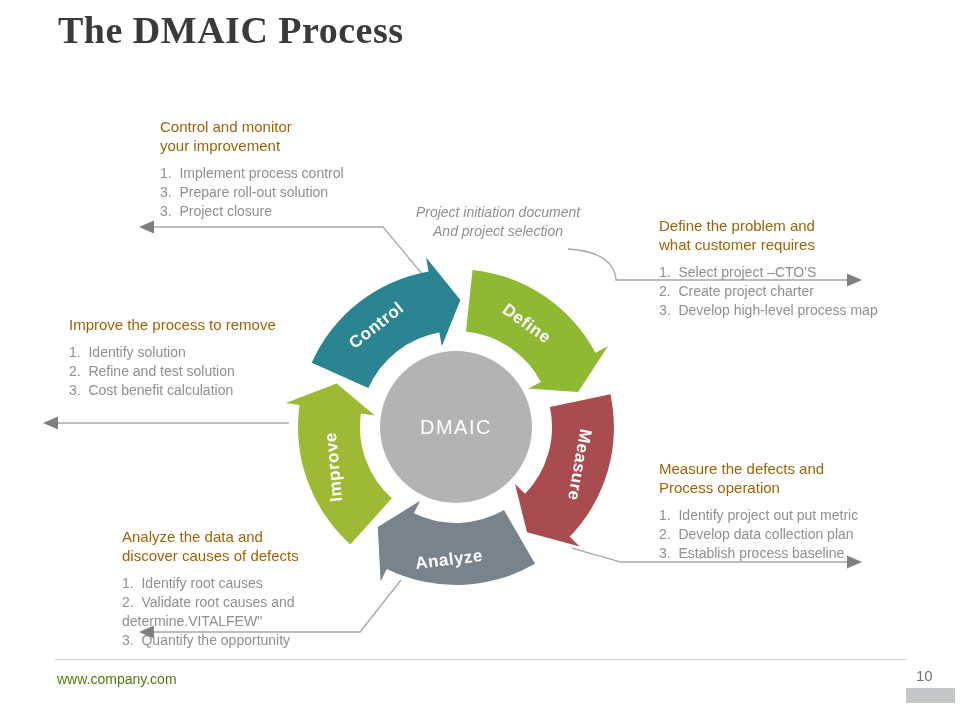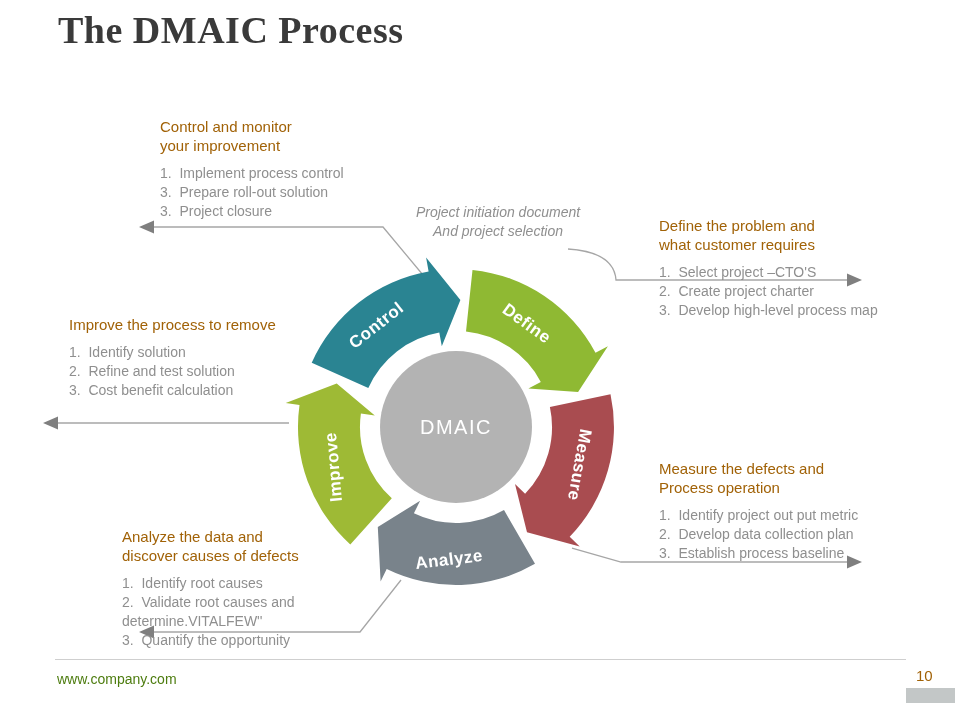--- a/index.html
+++ b/index.html
@@ -19,21 +19,21 @@
   .anno-li{font-size:14px;color:#8f8f8f;line-height:19px;white-space:pre-wrap;}
   #anno-control{left:160px;top:117px;width:245px;}
   #anno-define{left:659px;top:184px;width:265px;margin-top:32px;}
   #anno-improve{left:69px;top:315px;width:245px;}
   #anno-measure{left:659px;top:459px;width:265px;}
   #anno-analyze{left:122px;top:505px;width:208px;margin-top:22px;}
   .note{position:absolute;left:383px;top:203px;width:230px;text-align:center;
         font-size:14px;color:#8f8f8f;line-height:19px;font-style:italic;}
   .footer-line{position:absolute;left:55px;top:659px;width:851px;height:1px;background:#cfcfcf;}
   .footer-site{position:absolute;left:57px;top:671px;font-size:14px;color:#4d7c0f;}
-  .page-number{position:absolute;left:916px;top:667px;font-size:15px;color:#a16207;}
+  .page-number{position:absolute;left:916px;top:667px;font-size:15px;color:#737373;}
   .corner-box{position:absolute;left:906px;top:688px;width:49px;height:15px;background:#c3c7c7;}
 </style>
 </head>
 <body>
 
 <div class="slide">
 
   <h1 class="title">The DMAIC Process</h1>
 
   <svg class="connector-svg" viewBox="0 0 960 720">

